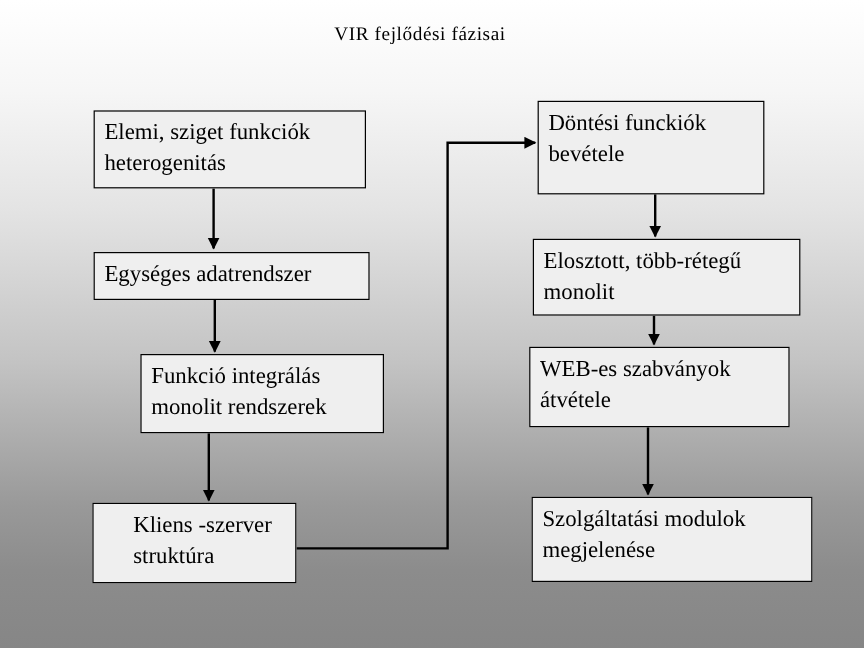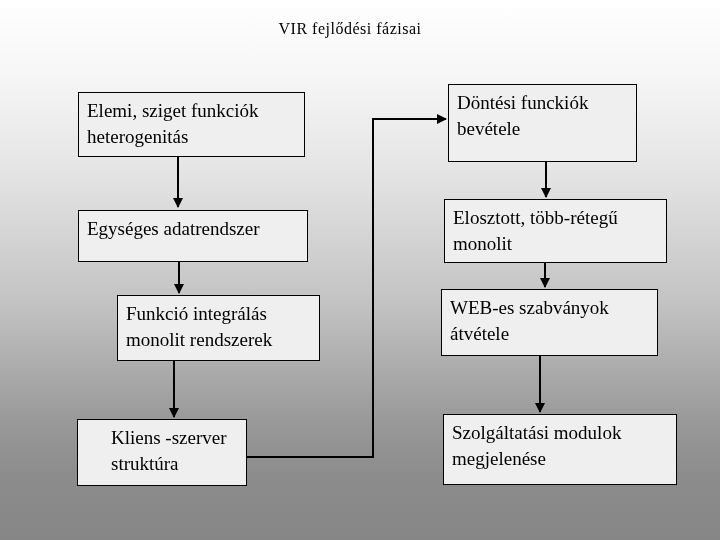--- a/index.html
+++ b/index.html
@@ -43,21 +43,21 @@
     background: #efefef;
     border: 1.5px solid #000000;
     box-sizing: border-box;
     font-size: 19px;
     line-height: 26px;
     color: #000000;
     padding: 5px 8px 4px 8px;
   }
   
   .box.l1 { left: 78px;  top: 92px;  width: 227px; height: 65px; }
-  .box.l2 { left: 78px;  top: 210px; width: 230px; height: 52px; }
+  .box.l2 { left: 78px;  top: 210px; width: 230px; height: 40px; }
   .box.l3 { left: 77px;  top: 295px; width: 203px; height: 66px; margin-left: 40px; }
   .box.l4 { left: 77px;  top: 419px; width: 170px; height: 67px; padding-left: 33px; }
   
   .box.r1 { left: 448px; top: 84px;  width: 189px; height: 78px; }
   .box.r2 { left: 444px; top: 199px; width: 223px; height: 64px; }
   .box.r3 { left: 441px; top: 289px; width: 217px; height: 67px; }
   .box.r4 { left: 443px; top: 414px; width: 234px; height: 71px; }
 </style>
 </head>
 <body>

